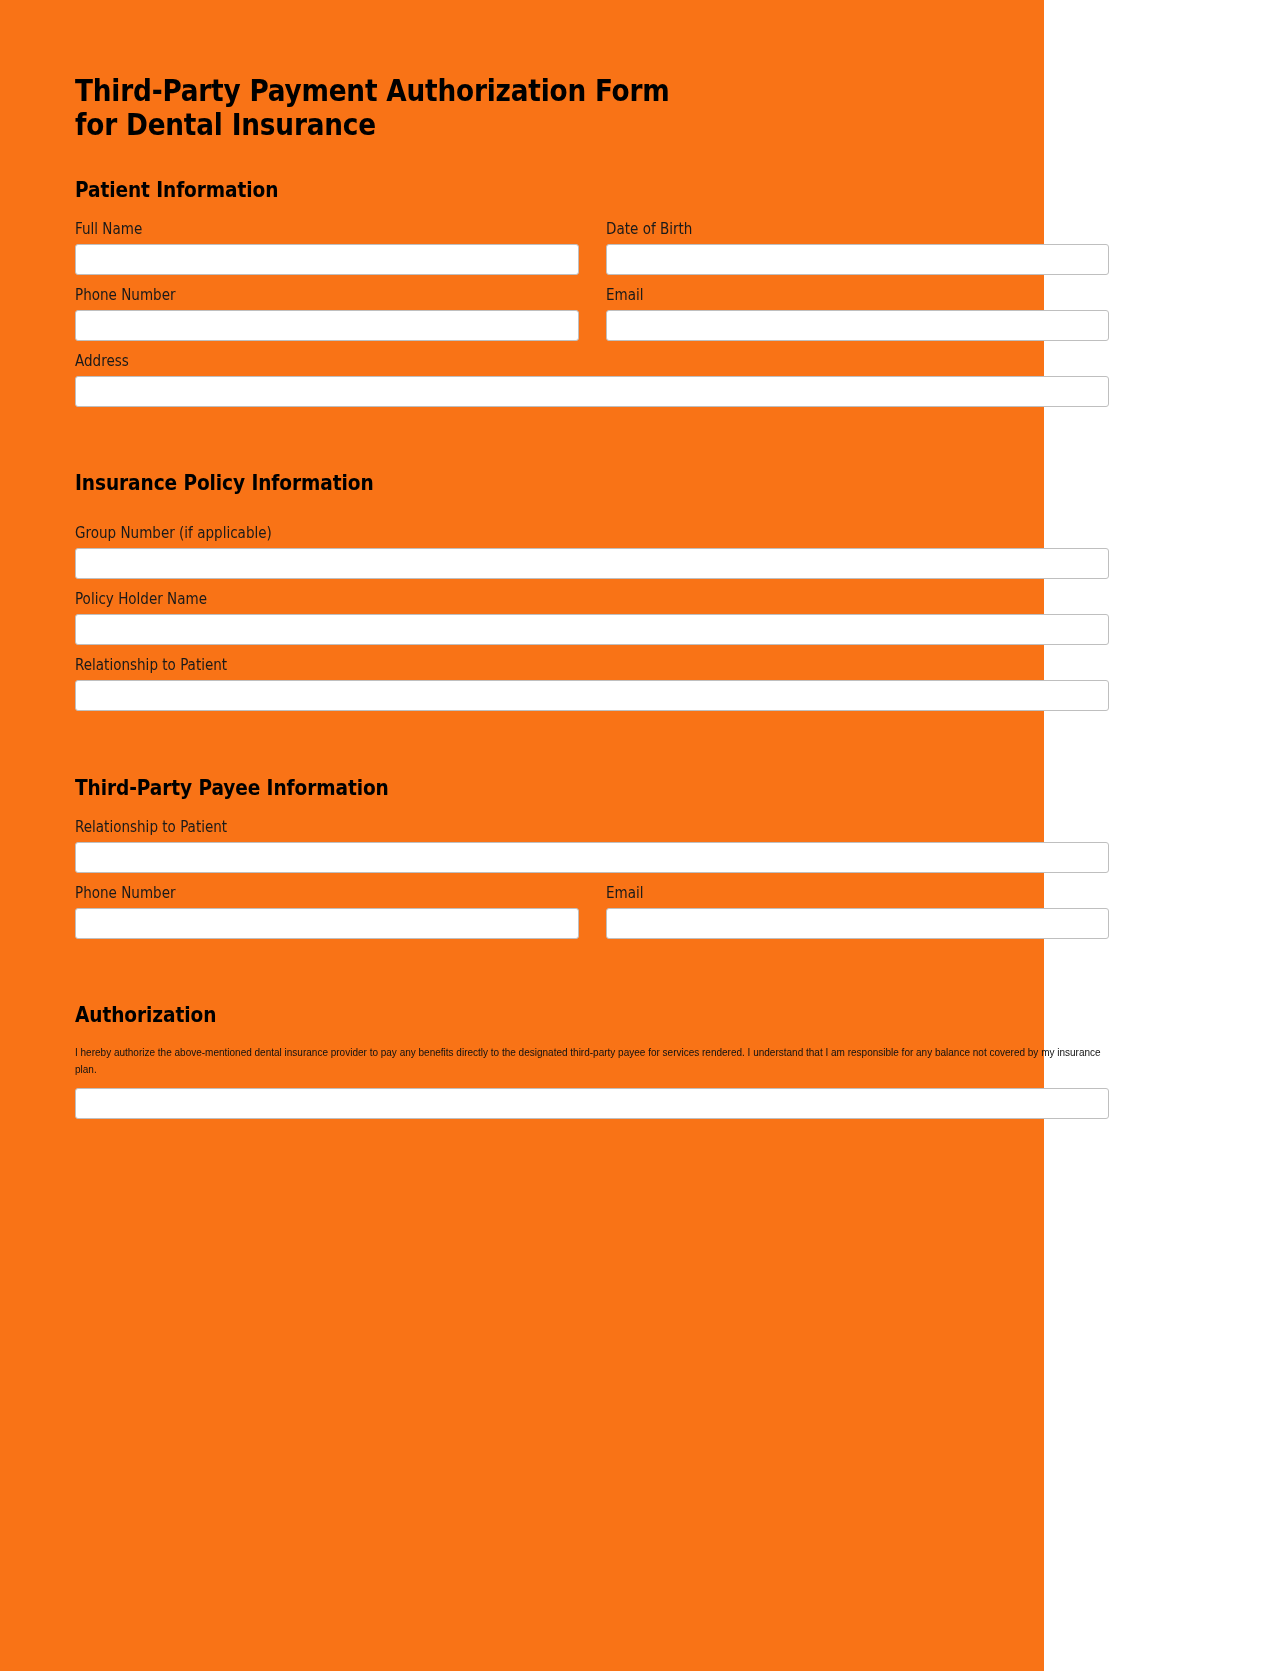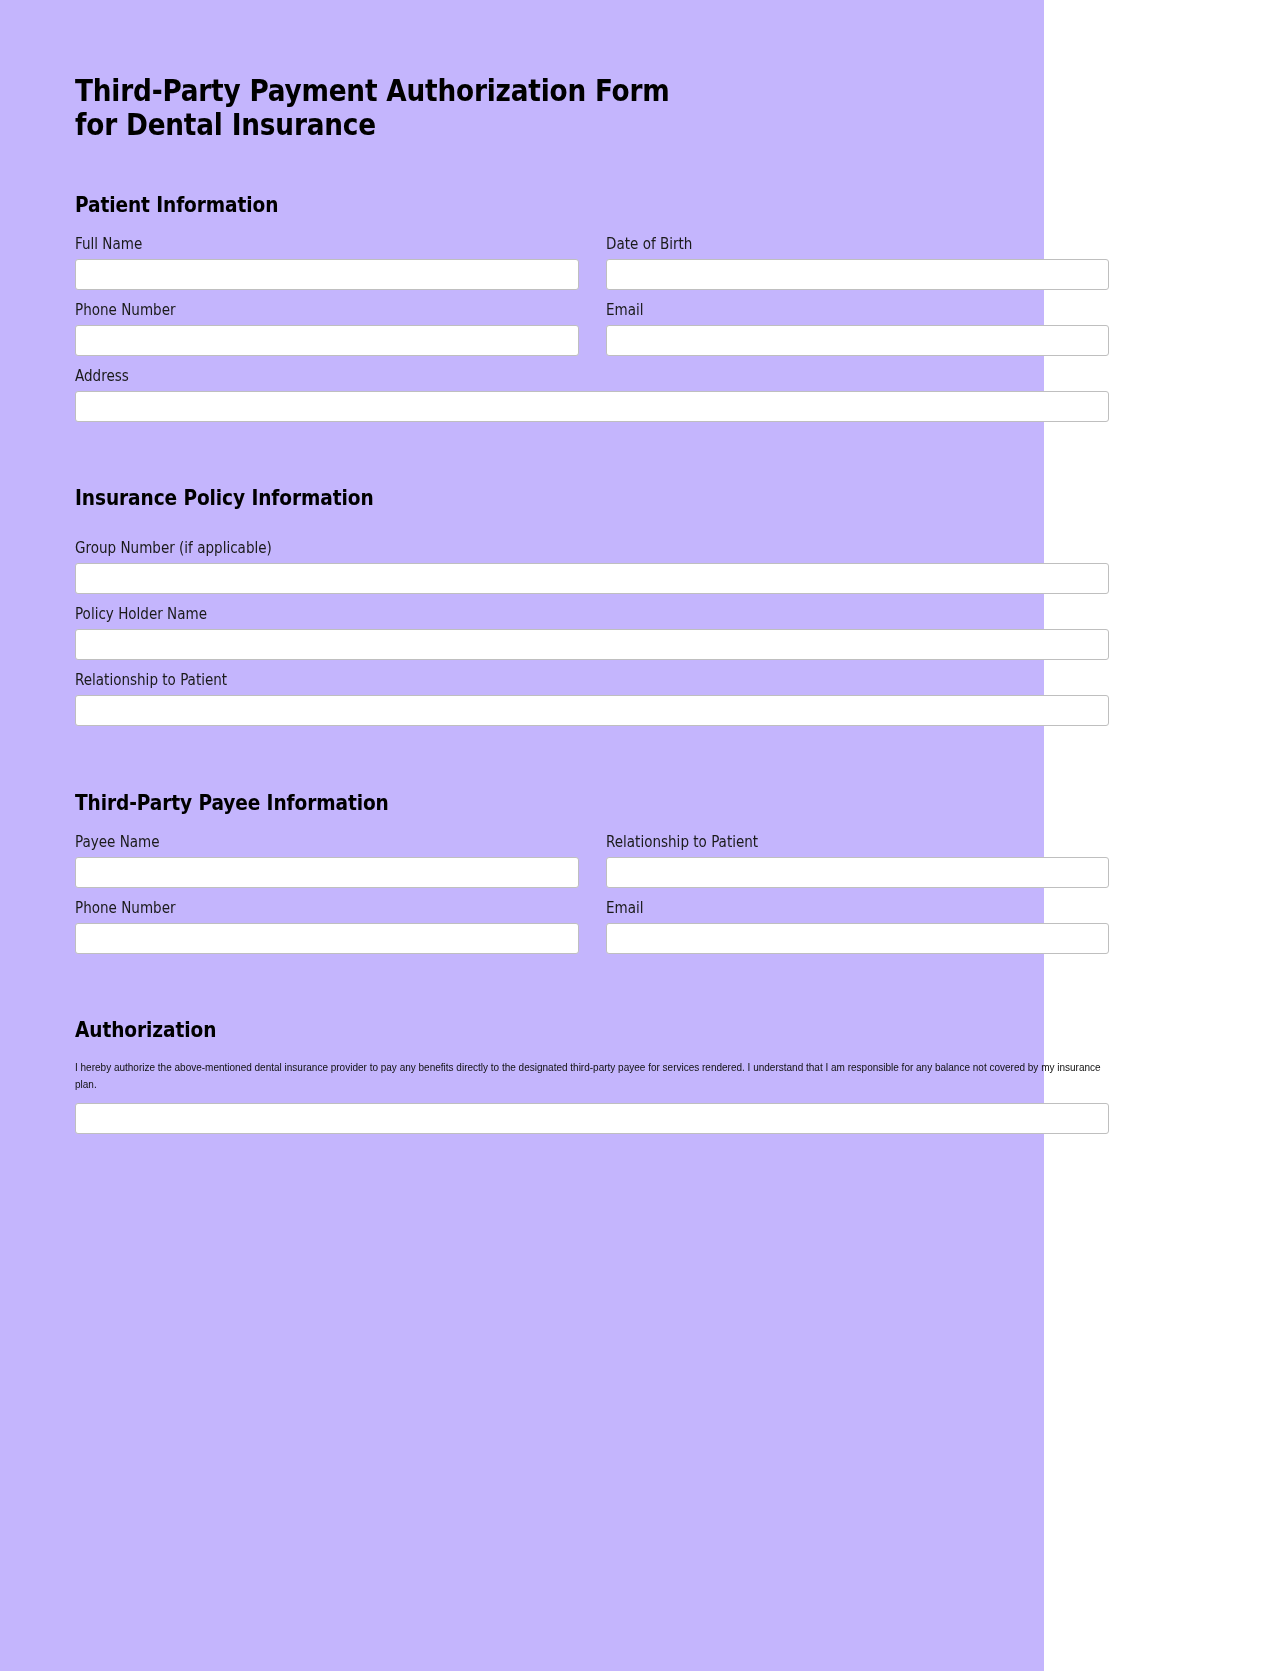--- a/index.html
+++ b/index.html
@@ -14,21 +14,21 @@
     height: 1671px;
     overflow: hidden;
     font-family: "Liberation Sans", "DejaVu Sans", sans-serif;
     color: #000000;
     -webkit-font-smoothing: antialiased;
   }
   .page {
     position: relative;
     width: 1044px;
     height: 1671px;
-    background: #c4b5fd;
+    background: #f97316;
   }
   .content {
     position: absolute;
     left: 75px;
     top: 74px;
     width: 1034px;
   }
 
   
   .form-title {
@@ -49,21 +49,21 @@
     font-size: 21.5px;
     line-height: 24px;
     letter-spacing: -0.1px;
     color: #000;
     transform: scaleX(0.96);
     transform-origin: left top;
   }
   .section {
     margin: 0;
   }
-  #patient-information-section { margin-top: 51px; }
+  #patient-information-section { margin-top: 36px; }
   #insurance-policy-information-section { margin-top: 64px; }
   #third-party-payee-information-section { margin-top: 65px; }
   #authorization-section { margin-top: 64px; }
 
   .fields { margin-top: 15px; }
 
   
   .row {
     display: flex;
     gap: 27px;
@@ -189,24 +189,20 @@
             </div>
           </div>
         </div>
     </div>
 
     <div class="section" id="third-party-payee-information-section">
       <h2 class="section-heading">Third-Party Payee Information</h2>
       <div class="fields" id="fields-2">
           <div class="row">
             <div class="field">
-              <label class="field-label">Payee Name</label>
-              <input type="text" class="field-input" placeholder="" style="">
-            </div>
-            <div class="field">
               <label class="field-label">Relationship to Patient</label>
               <input type="text" class="field-input" placeholder="" style="">
             </div>
           </div>
           <div class="row">
             <div class="field">
               <label class="field-label">Phone Number</label>
               <input type="text" class="field-input" placeholder="" style="">
             </div>
             <div class="field">

